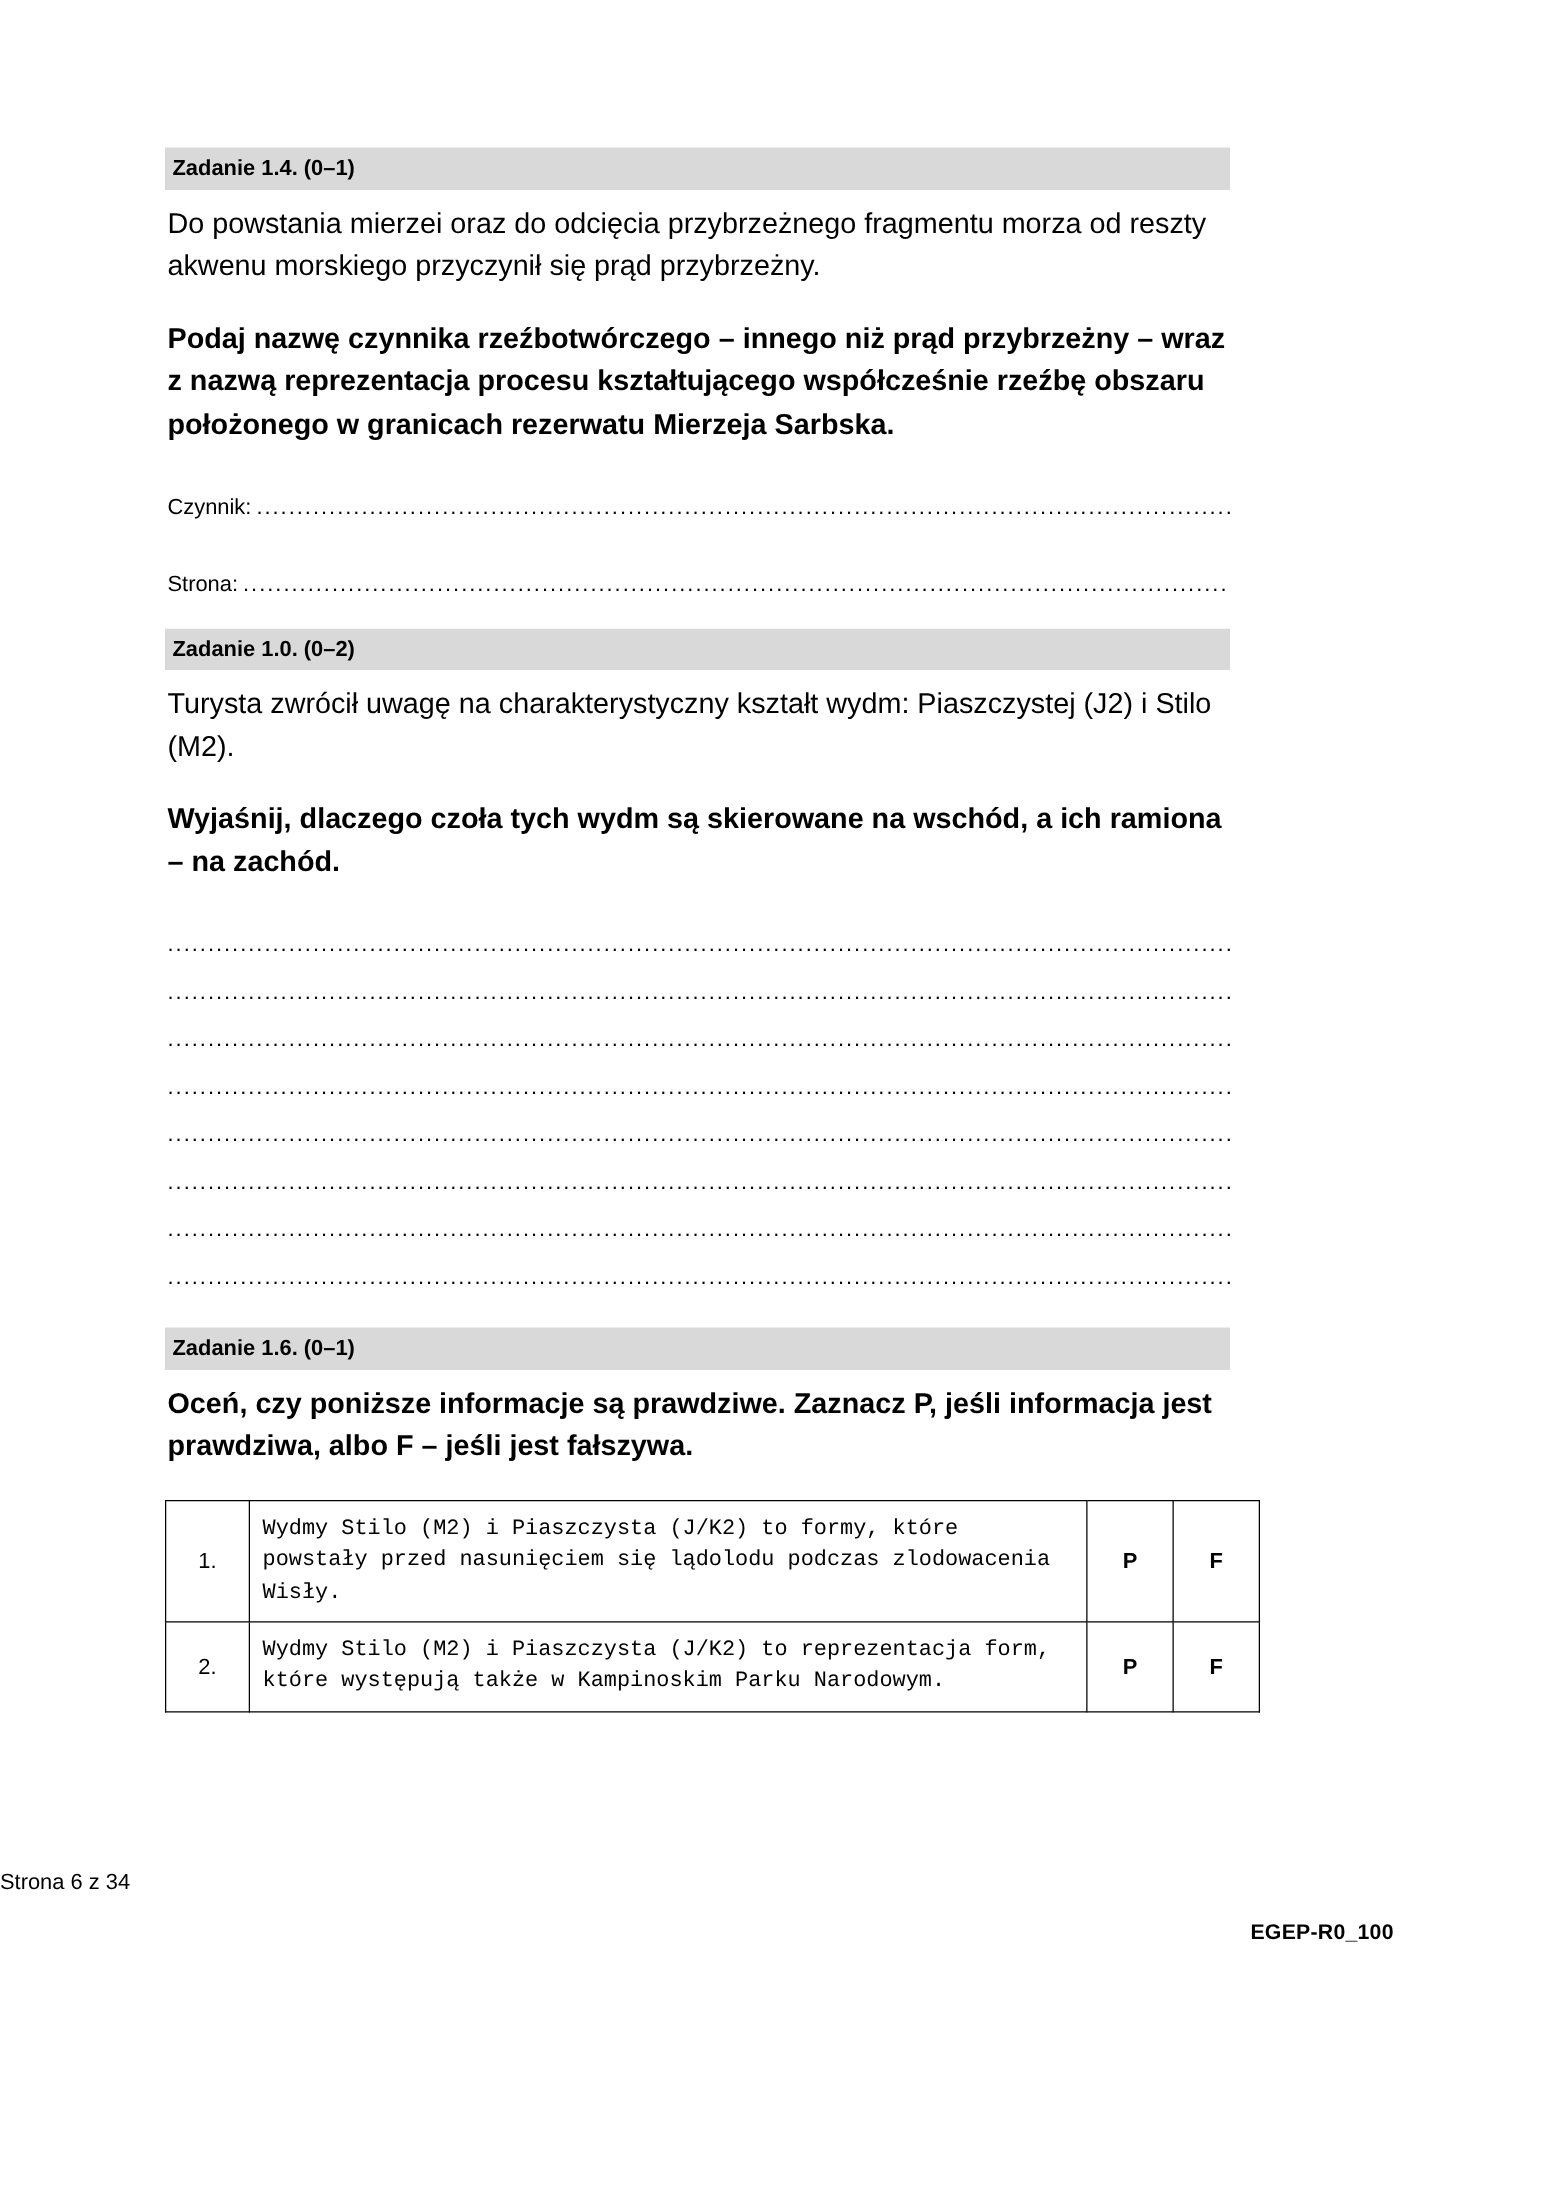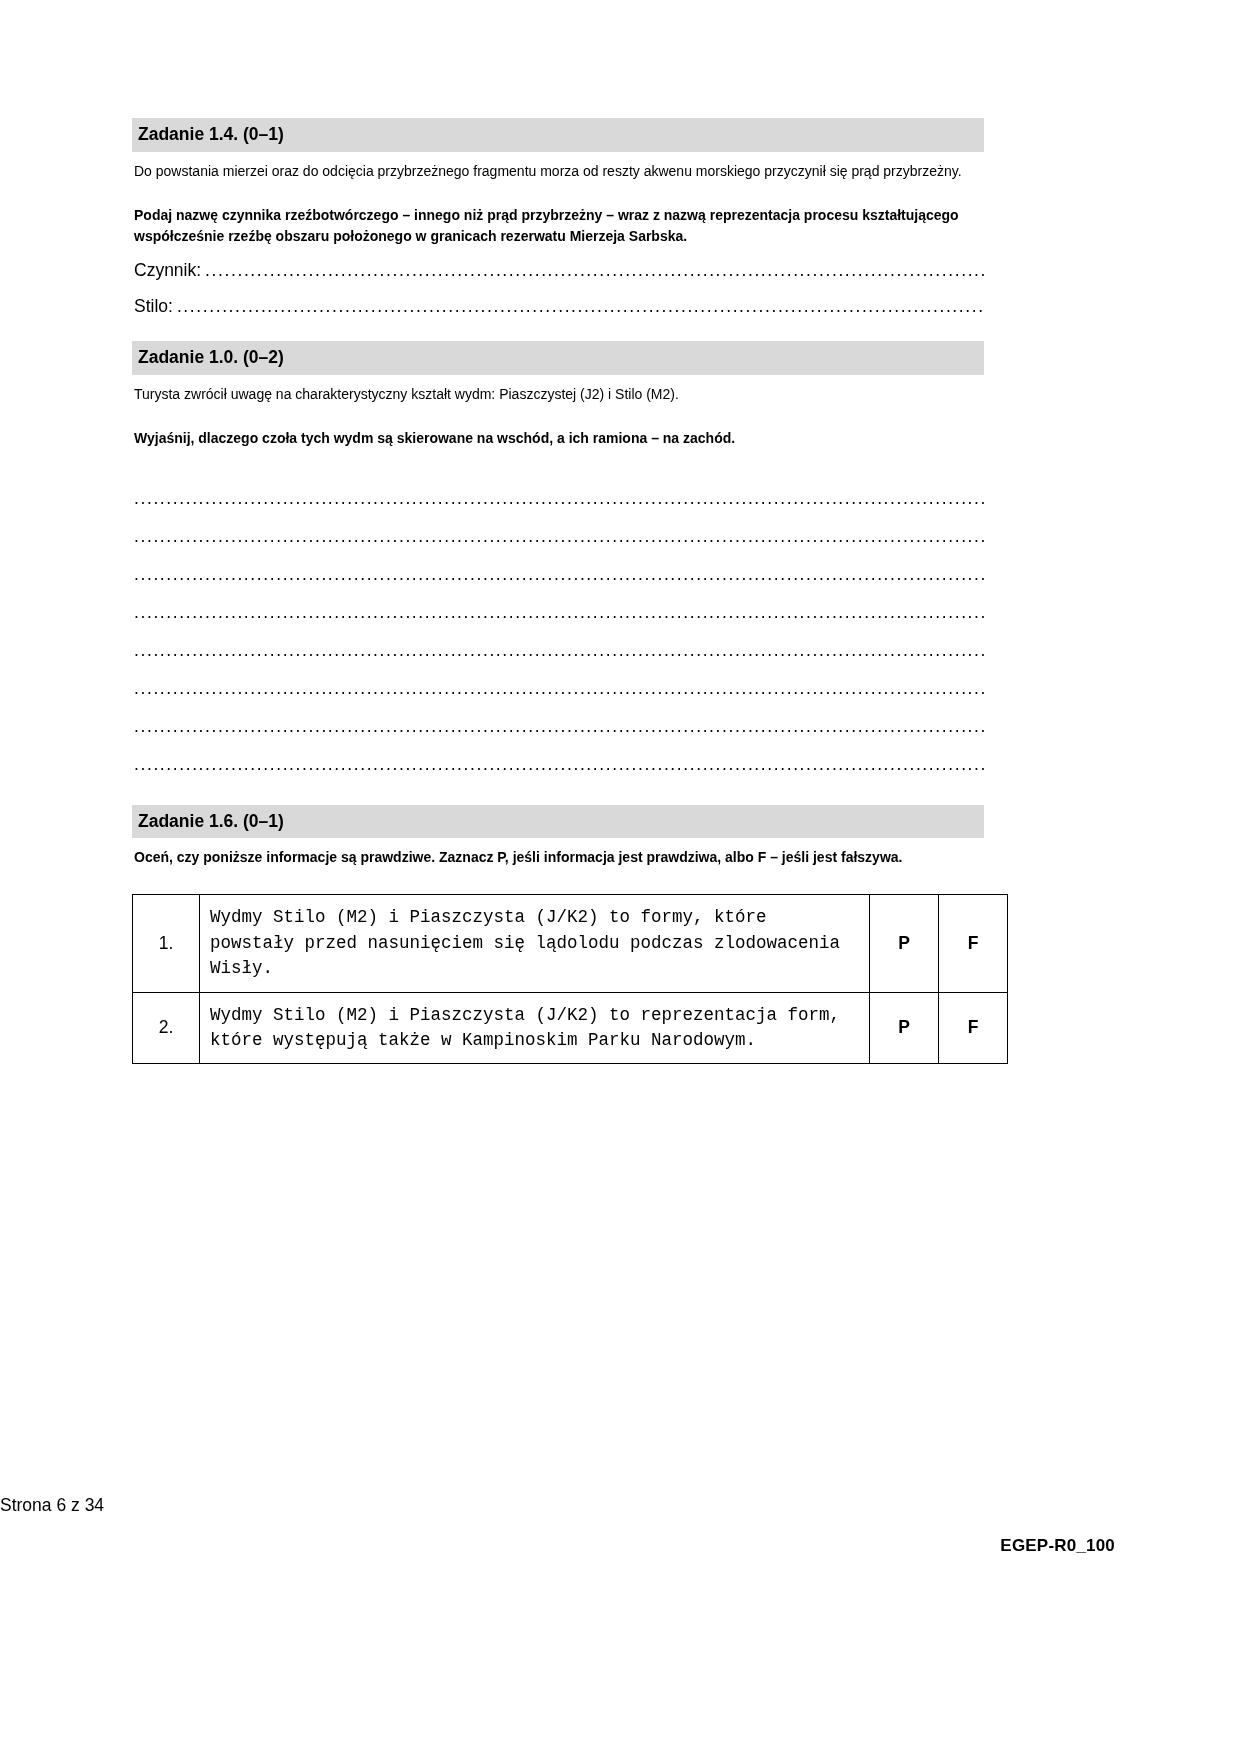--- a/index.html
+++ b/index.html
@@ -31,39 +31,39 @@
   
   .task-bar {
     background: #d9d9d9;
     font-weight: bold;
     font-size: 17.5px;
     line-height: 1.35;
     padding: 5px 6px 5px 6px;
     box-sizing: border-box;
   }
   .para {
-    font-size: 14px;
+    font-size: 23px;
     line-height: 1.5;
     margin-top: 9px;
     padding-left: 2px;
   }
   .para.bold {
     font-weight: bold;
   }
   .spacer-sm { height: 14px; }
   .spacer-md { height: 22px; }
   .spacer-lg { height: 30px; }
 
   
   .answer-row {
     display: flex;
     align-items: baseline;
     font-size: 17.5px;
     line-height: 1.5;
-    margin-top: 10px;
+    margin-top: 36px;
     padding-left: 2px;
   }
   .answer-label {
     white-space: nowrap;
     margin-right: 4px;
   }
   .dots {
     flex: 1 1 auto;
     overflow: hidden;
     white-space: nowrap;
@@ -138,21 +138,21 @@
     <div class="task-bar">Zadanie 1.4. (0–1)</div>
     <div class="para">Do powstania mierzei oraz do odcięcia przybrzeżnego fragmentu morza od reszty akwenu morskiego przyczynił się prąd przybrzeżny.</div>
     <div class="spacer-sm"></div>
     <div class="para bold">Podaj nazwę czynnika rzeźbotwórczego – innego niż prąd przybrzeżny – wraz z nazwą reprezentacja procesu kształtującego współcześnie rzeźbę obszaru położonego w granicach rezerwatu Mierzeja Sarbska.</div>
 
     <div class="answer-row">
       <span class="answer-label">Czynnik:</span>
       <span class="dots">............................................................................................................................</span>
     </div>
     <div class="answer-row">
-      <span class="answer-label">Stilo:</span>
+      <span class="answer-label">Strona:</span>
       <span class="dots">...............................................................................................................................</span>
     </div>
 
     <div class="spacer-md"></div>
 
     <div class="task-bar">Zadanie 1.0. (0–2)</div>
     <div class="para">Turysta zwrócił uwagę na charakterystyczny kształt wydm: Piaszczystej (J2) i Stilo (M2).</div>
     <div class="spacer-sm"></div>
     <div class="para bold">Wyjaśnij, dlaczego czoła tych wydm są skierowane na wschód, a ich ramiona – na zachód.</div>
 

